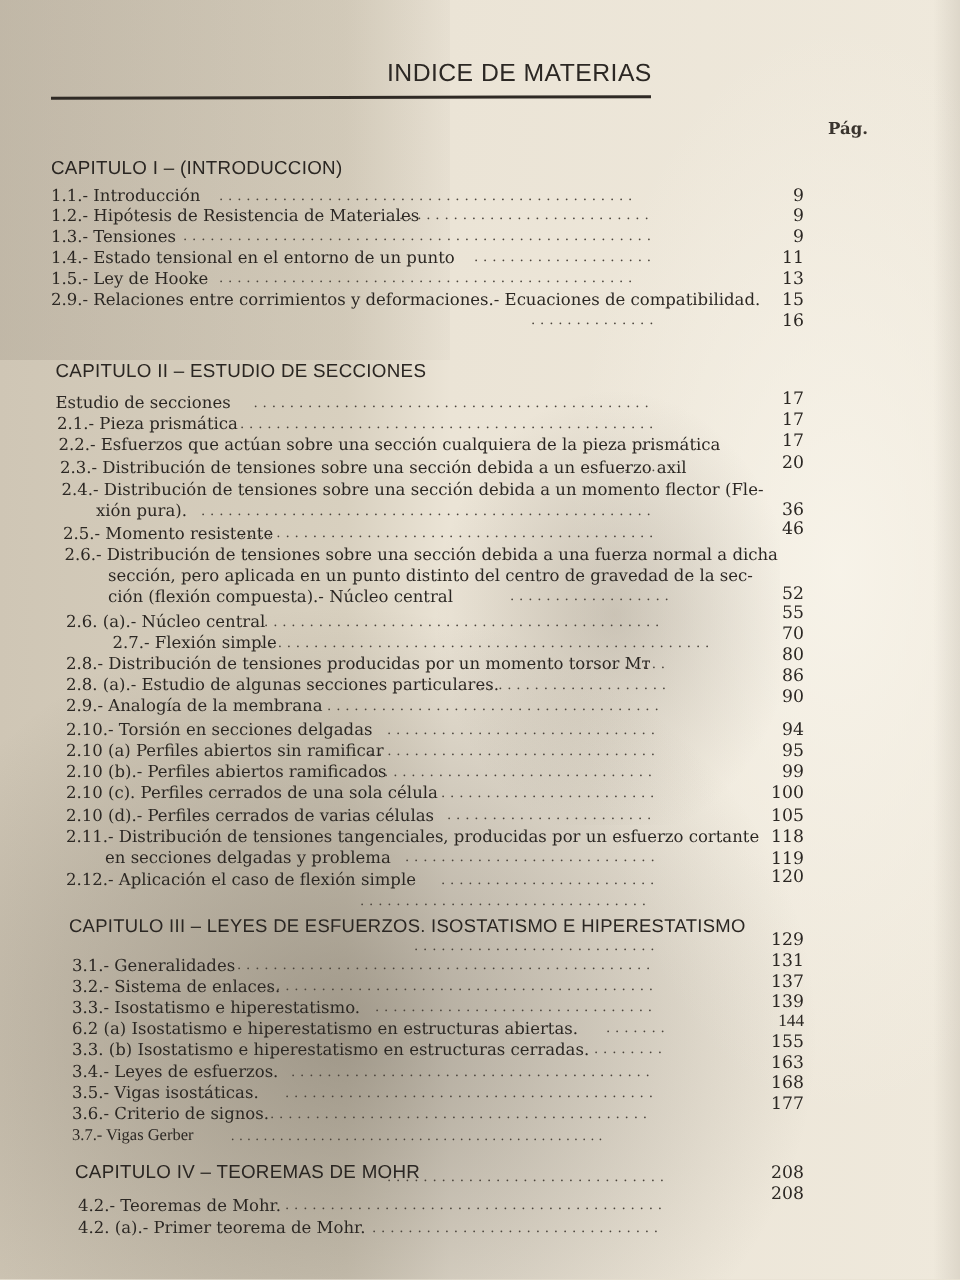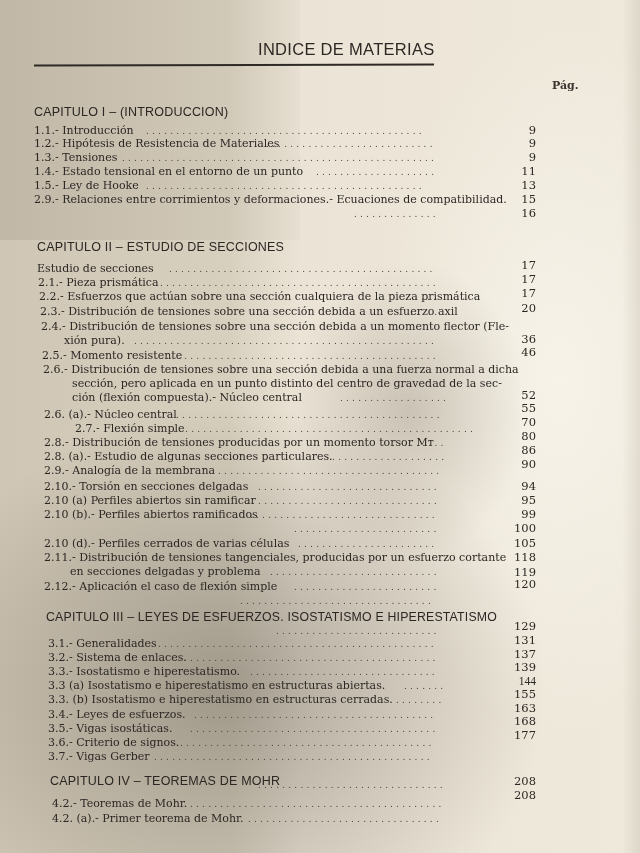--- a/index.html
+++ b/index.html
@@ -221,20 +221,21 @@
   </div>
   <div class="page-num" style="left:500px; top:494px;">95</div>
 
   <div class="entry" style="left:44px; top:508px; width:400px;">
     <span class="label">2.10 (b).- Perfiles abiertos ramificados</span>
     <span class="dots" style="left:206px; width:196px;">...............................</span>
   </div>
   <div class="page-num" style="left:500px; top:508px;">99</div>
 
   <div class="entry" style="left:44px; top:522px; width:400px;">
+    <span class="label">2.10 (c). Perfiles cerrados de una sola célula</span>
     <span class="dots" style="left:250px; width:152px;">........................</span>
   </div>
   <div class="page-num" style="left:500px; top:522px;">100</div>
 
   <div class="entry" style="left:44px; top:537px; width:400px;">
     <span class="label">2.10 (d).- Perfiles cerrados de varias células</span>
     <span class="dots" style="left:254px; width:148px;">.......................</span>
   </div>
   <div class="page-num" style="left:500px; top:537px;">105</div>
 
@@ -276,21 +277,21 @@
   </div>
   <div class="page-num" style="left:500px; top:648px;">137</div>
 
   <div class="entry" style="left:48px; top:665px; width:400px;">
     <span class="label">3.3.- Isostatismo e hiperestatismo.</span>
     <span class="dots" style="left:202px; width:198px;">...............................</span>
   </div>
   <div class="page-num" style="left:500px; top:661px;">139</div>
 
   <div class="entry" style="left:48px; top:679px; width:400px;">
-    <span class="label">3.3 (a) Isostatismo e hiperestatismo en estructuras abiertas.</span>
+    <span class="label">6.2 (a) Isostatismo e hiperestatismo en estructuras abiertas.</span>
     <span class="dots" style="left:356px; width:44px;">.......</span>
   </div>
   <div class="page-num" style="left:500px; top:675px;font-family:Liberation Serif, serif;">144</div>
 
   <div class="entry" style="left:48px; top:693px; width:400px;">
     <span class="label">3.3. (b) Isostatismo e hiperestatismo en estructuras cerradas.</span>
     <span class="dots" style="left:348px; width:52px;">........</span>
   </div>
   <div class="page-num" style="left:500px; top:688px;">155</div>
 
@@ -305,21 +306,21 @@
     <span class="dots" style="left:142px; width:258px;">.........................................</span>
   </div>
   <div class="page-num" style="left:500px; top:715px;">168</div>
 
   <div class="entry" style="left:48px; top:736px; width:400px;">
     <span class="label">3.6.- Criterio de signos.</span>
     <span class="dots" style="left:132px; width:268px;">..........................................</span>
   </div>
   <div class="page-num" style="left:500px; top:729px;">177</div>
 
-  <div class="entry" style="left:48px; top:750px; width:400px;">
+  <div class="entry" style="left:48px; top:750px; width:400px;font-family:Liberation Serif, serif;">
     <span class="label">3.7.- Vigas Gerber</span>
     <span class="dots" style="left:106px; width:294px;">..............................................</span>
   </div>
 
   <div class="chapter" style="left:50px; top:774px;">CAPITULO IV – TEOREMAS DE MOHR</div>
   <div class="entry" style="left:50px; top:778px; width:400px;">
     <span class="dots" style="left:208px; width:192px;">...............................</span>
   </div>
   <div class="page-num" style="left:500px; top:775px;">208</div>
 

